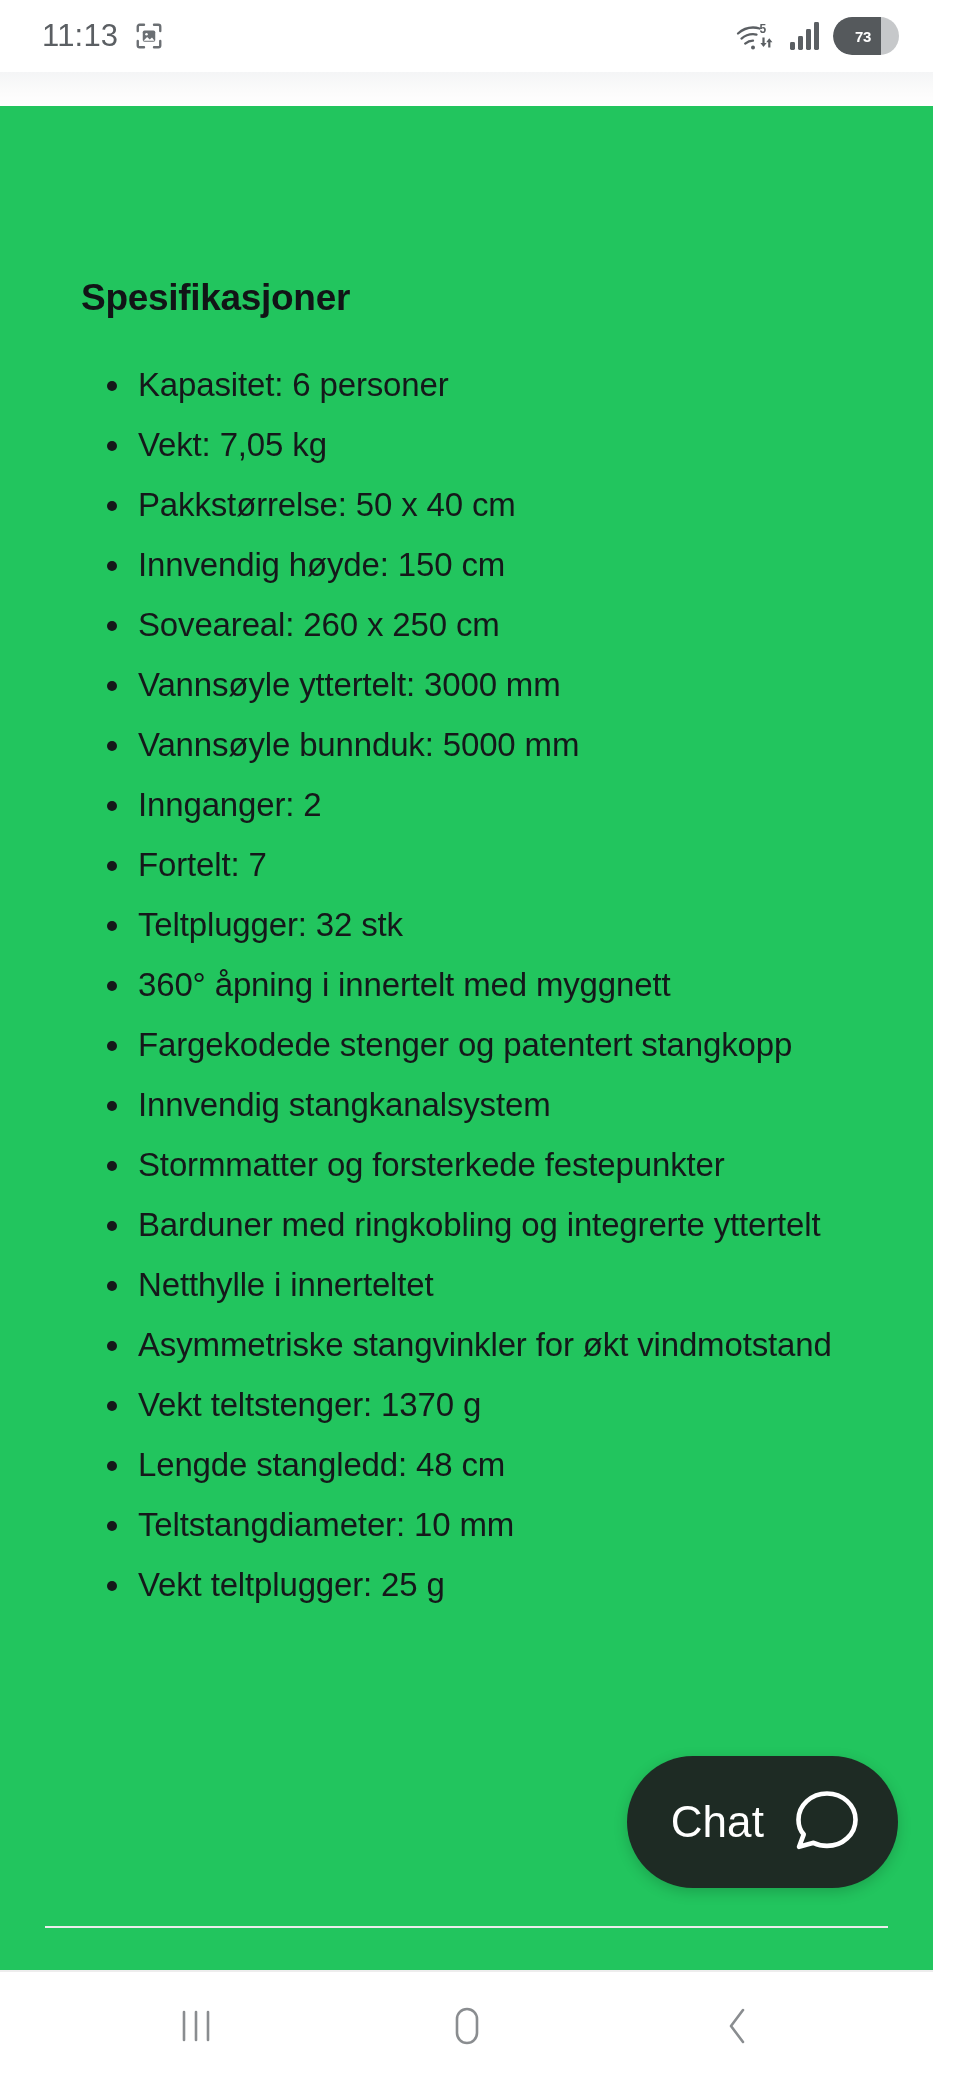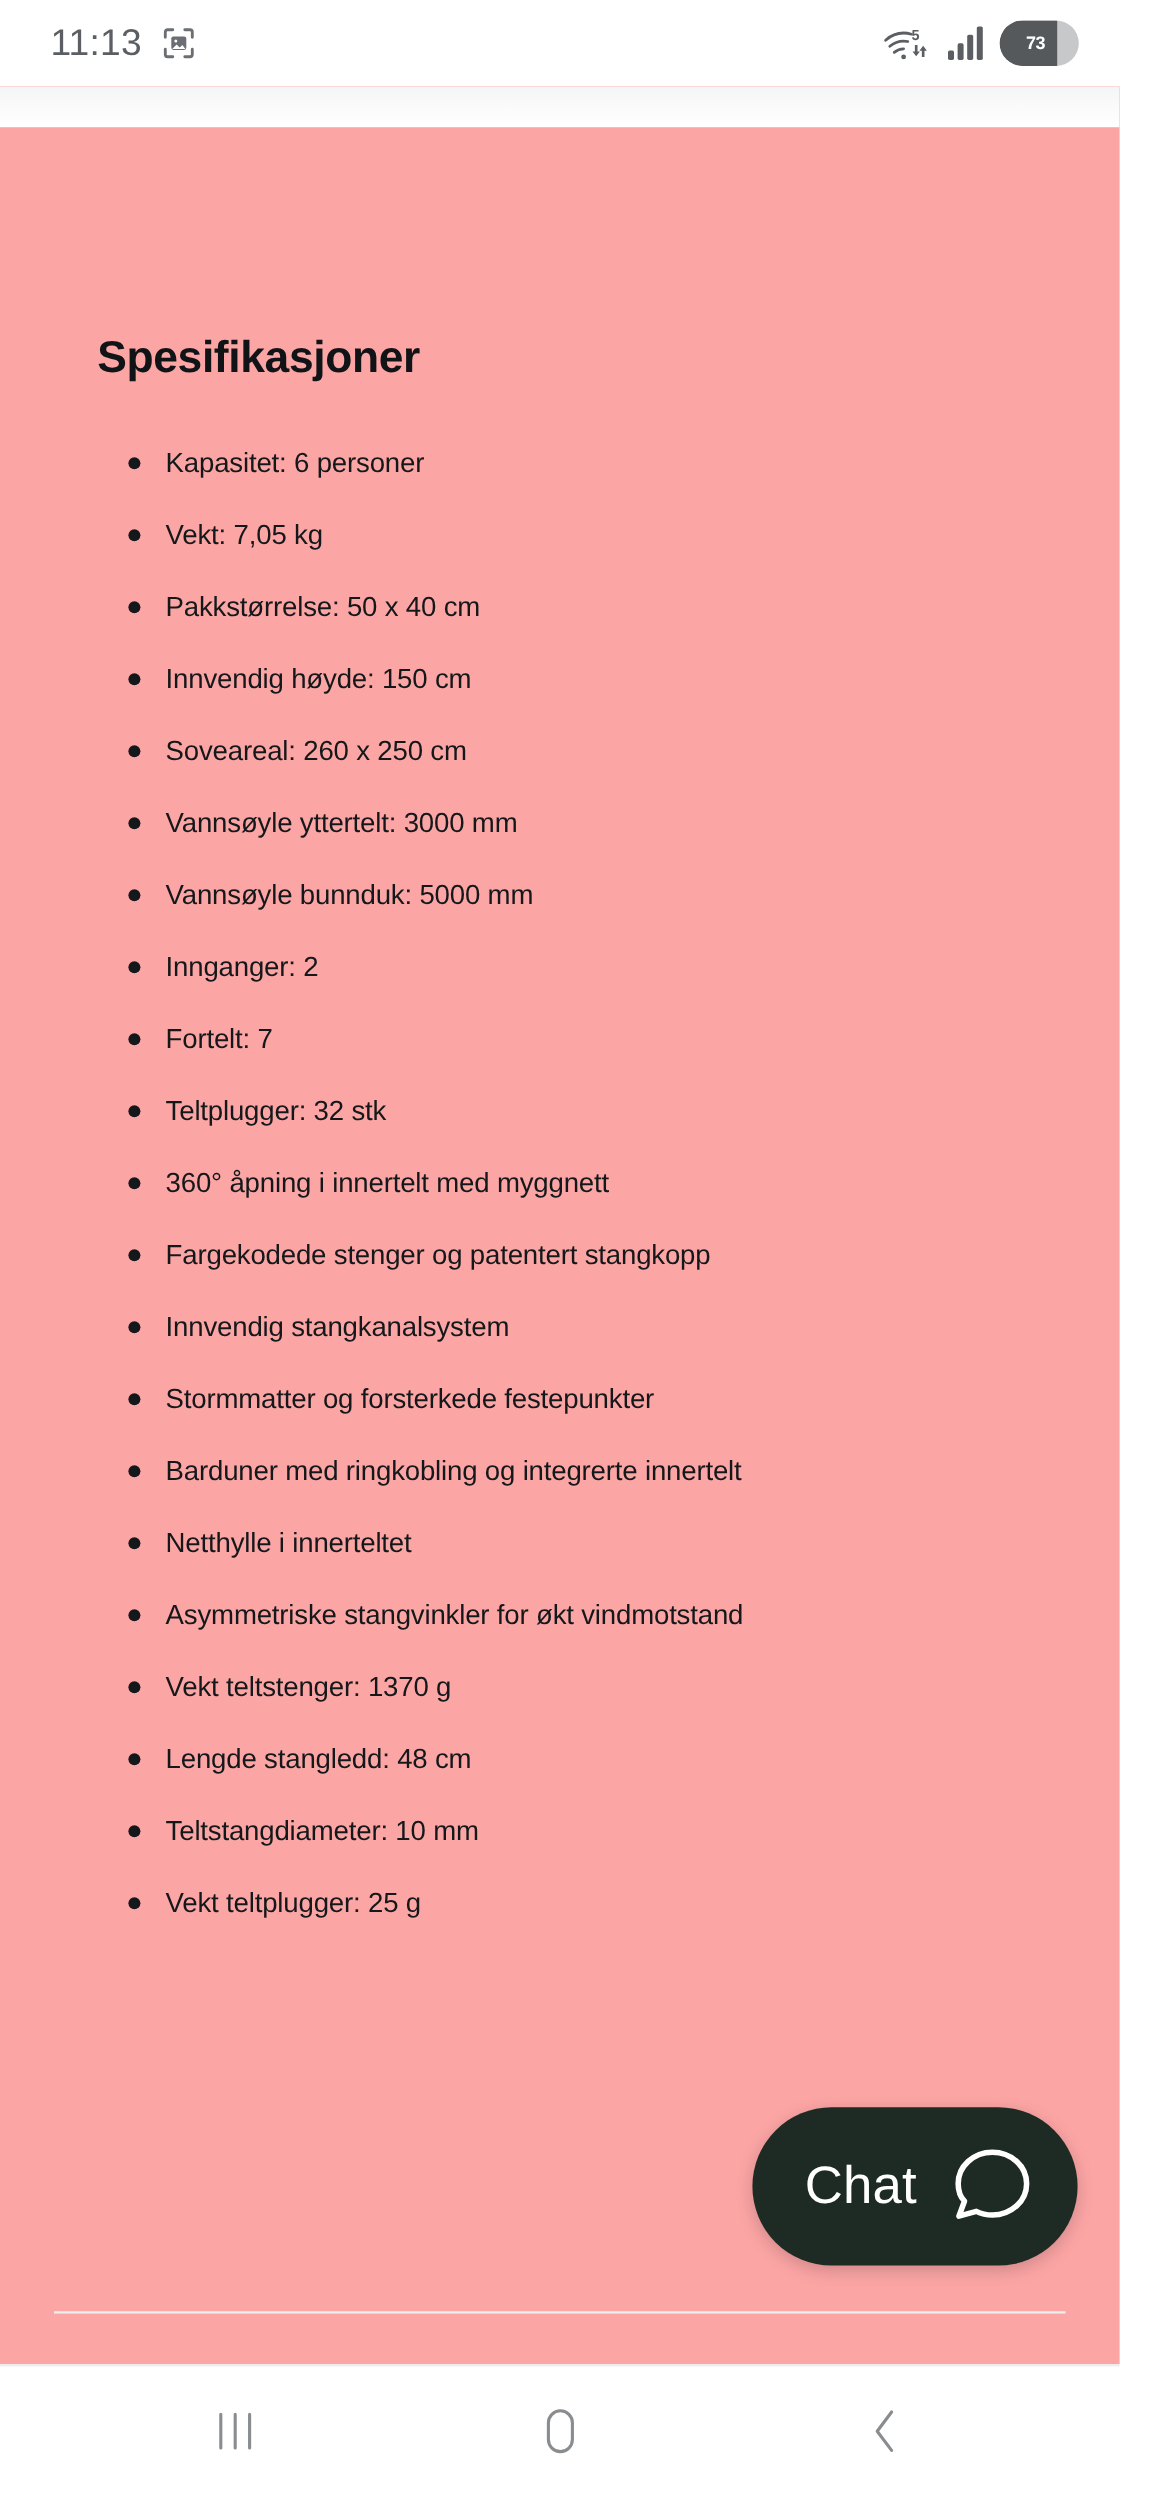--- a/index.html
+++ b/index.html
@@ -74,21 +74,21 @@
     width: 100%;
     text-align: center;
     padding-right: 6px;
     letter-spacing: -0.3px;
   }
 
   
   .webview {
     position: relative;
     flex: 1 1 auto;
-    background: #fca5a5;
+    background: #22c55e;
     overflow: hidden;
   }
   .page-top-fade {
     position: absolute;
     left: 0; right: 0; top: 0;
     height: 34px;
     background: linear-gradient(to bottom, #f4f5f6 0%, #fbfbfb 55%, #ffffff 100%);
     z-index: 3;
     pointer-events: none;
   }
@@ -105,21 +105,21 @@
     letter-spacing: -0.3px;
     margin: 205px 0 0 37px;
   }
   ul.spec-list {
     list-style: none;
     margin: 36px 0 0 0;
     padding: 0;
   }
   ul.spec-list li {
     position: relative;
-    font-size: 23px;
+    font-size: 33px;
     line-height: 60px;
     color: #15181a;
     padding-left: 94px;
     letter-spacing: -0.15px;
     margin-bottom: 0;
   }
   ul.spec-list li::before {
     content: "";
     position: absolute;
     left: 63px;
@@ -248,21 +248,21 @@
           <li>Soveareal: 260 x 250 cm</li>
           <li>Vannsøyle yttertelt: 3000 mm</li>
           <li>Vannsøyle bunnduk: 5000 mm</li>
           <li>Innganger: 2</li>
           <li>Fortelt: 7</li>
           <li>Teltplugger: 32 stk</li>
           <li>360° åpning i innertelt med myggnett</li>
           <li>Fargekodede stenger og patentert stangkopp</li>
           <li>Innvendig stangkanalsystem</li>
           <li>Stormmatter og forsterkede festepunkter</li>
-          <li>Barduner med ringkobling og integrerte innertelt</li>
+          <li>Barduner med ringkobling og integrerte yttertelt</li>
           <li>Netthylle i innerteltet</li>
           <li>Asymmetriske stangvinkler for økt vindmotstand</li>
           <li>Vekt teltstenger: 1370 g</li>
           <li>Lengde stangledd: 48 cm</li>
           <li>Teltstangdiameter: 10 mm</li>
           <li>Vekt teltplugger: 25 g</li>
         </ul>
     </div>
 
     <div class="bottom-divider"></div>

